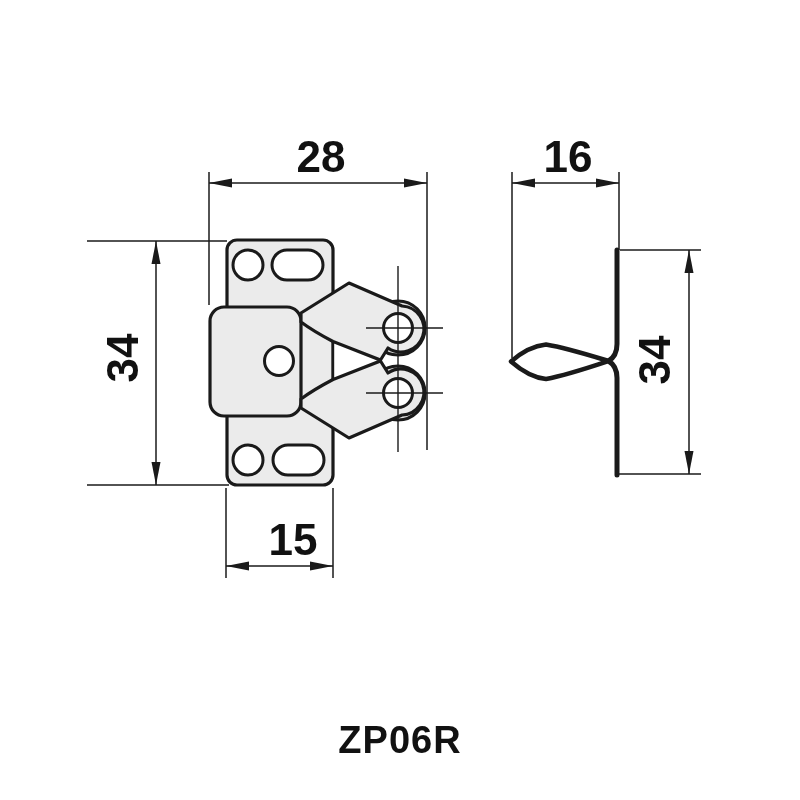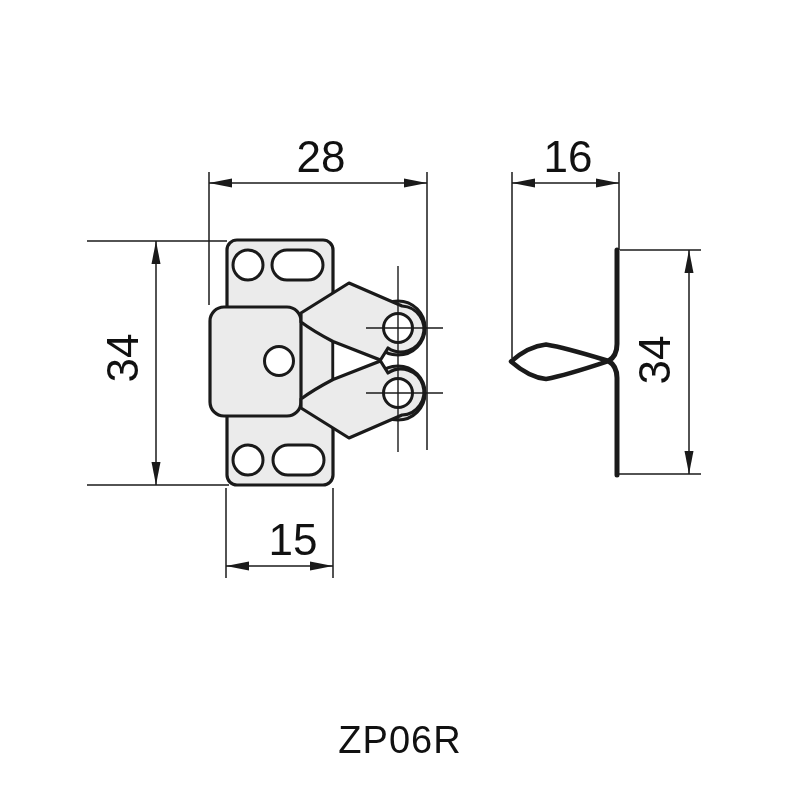--- a/index.html
+++ b/index.html
@@ -2,21 +2,21 @@
 <html style="--ink: #1a1a1a; --part-fill: #ebebeb; --wheel-fill: #e0e0e0; --bg: #ffffff;"><head>
 <meta charset="utf-8">
 <style>
   :root{
     --ink:#1a1a1a;
     --part-fill:#ebebeb;
     --wheel-fill:#e0e0e0;
     --bg:#ffffff;
   }
   html,body{margin:0;padding:0;background:var(--bg);}
-  .stage{width:800px;height:800px;background:var(--bg);position:relative;overflow:hidden;}
+  .stage{width:800px;height:800px;background:var(--bg);position:relative;overflow:hidden;font-weight:bold;}
   svg{display:block;}
   .outline{fill:var(--part-fill);stroke:var(--ink);stroke-width:3.2;stroke-linejoin:round;}
   .wheel{fill:var(--wheel-fill);stroke:var(--ink);stroke-width:3.2;}
   .hole{fill:#fff;stroke:var(--ink);stroke-width:3;}
   .notch{fill:#fff;stroke:var(--ink);stroke-width:2.4;stroke-linejoin:round;}
   .thin{stroke:var(--ink);stroke-width:1.5;fill:none;}
   .center{stroke:var(--ink);stroke-width:1.4;fill:none;}
   .thick{fill:none;stroke:var(--ink);stroke-width:5;stroke-linejoin:round;stroke-linecap:round;}
   .leaf{fill:#fff;stroke:var(--ink);stroke-width:4.5;stroke-linejoin:round;}
   .arrow{fill:var(--ink);stroke:none;}

